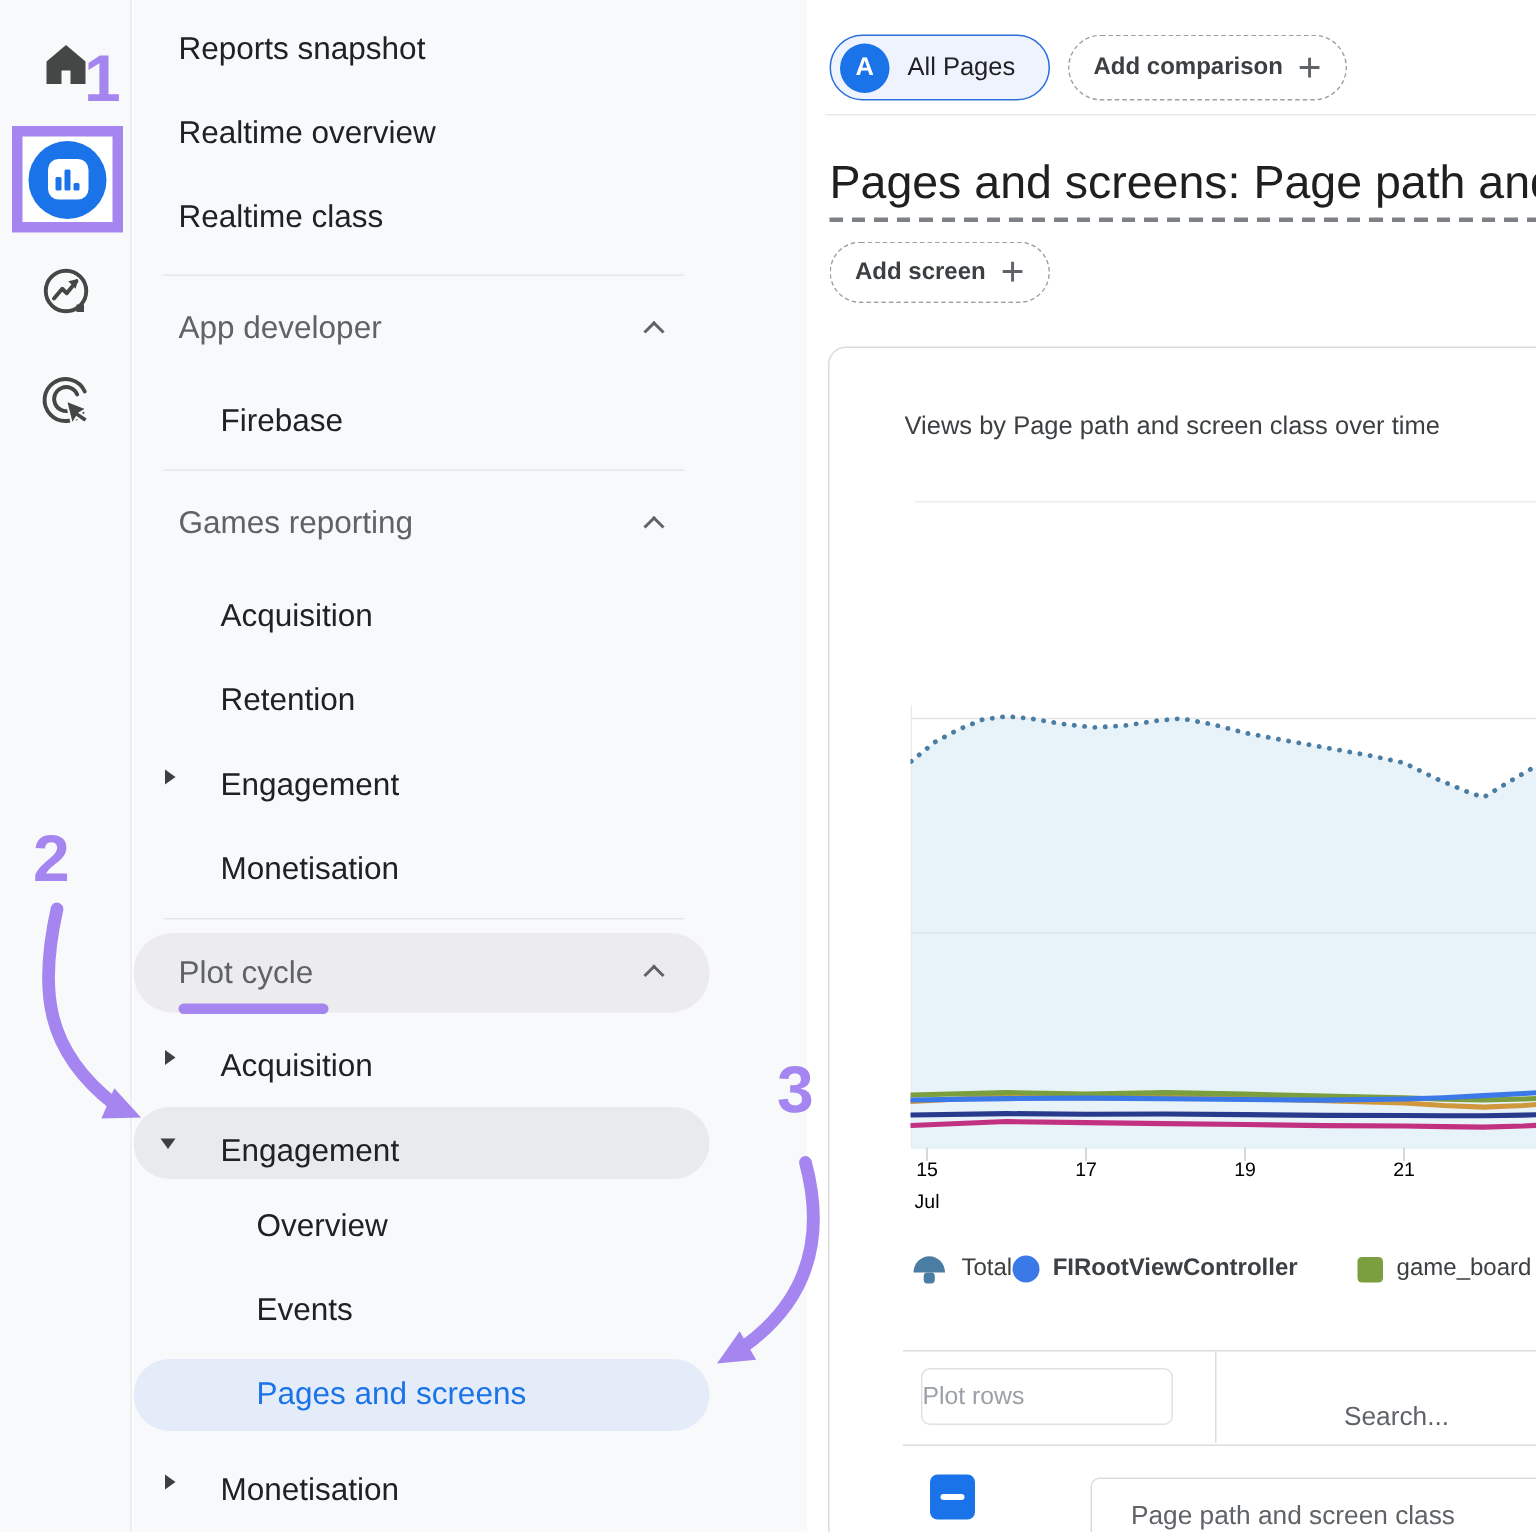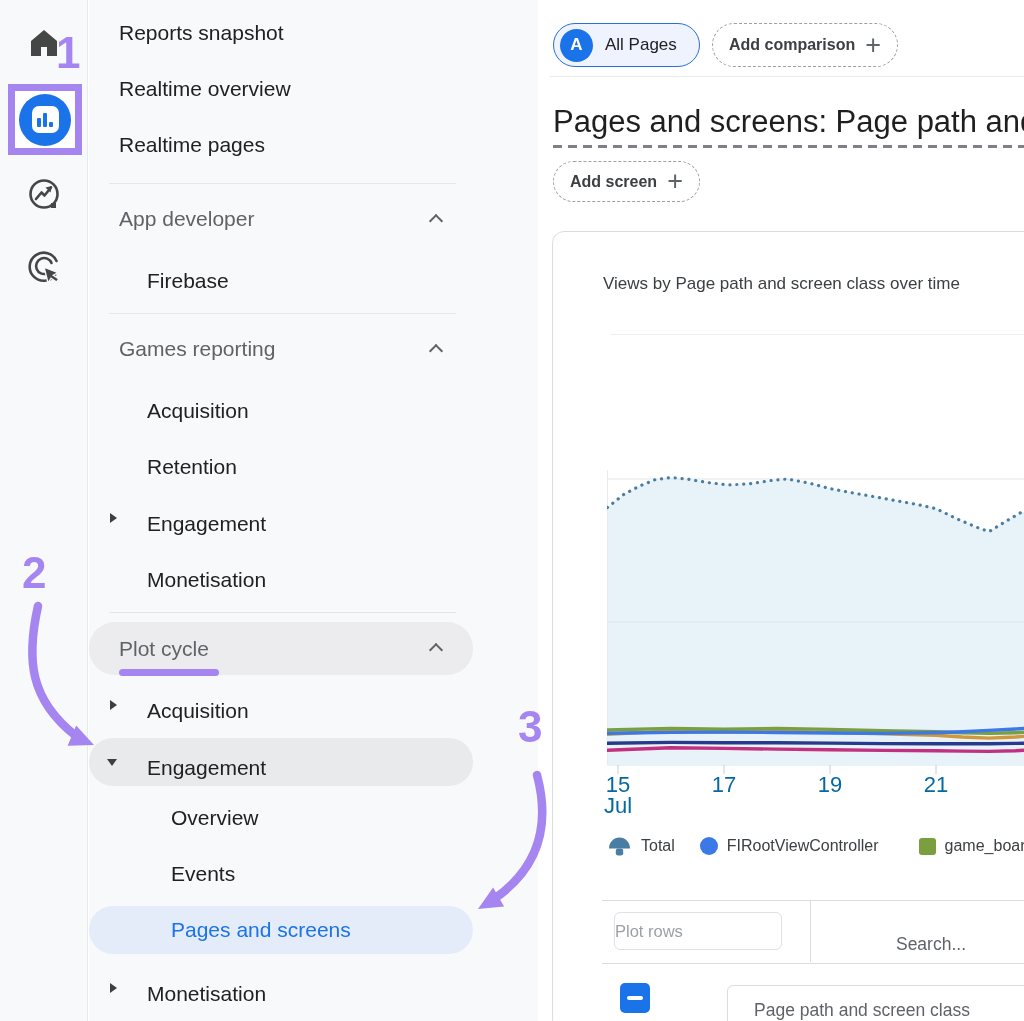--- a/index.html
+++ b/index.html
@@ -31,21 +31,21 @@
   .dash-chip { position:absolute; height:44px; display:flex; align-items:center; gap:10px; padding:0 16px; border:1.6px dashed #9aa0a6; border-radius:22px; background:#fff; cursor:pointer; font-size:16px; font-weight:700; color:#3c4043; }
   .plus { font-size:27px; font-weight:300; color:#5f6368; line-height:1; }
   #hdr-divider { position:absolute; left:550px; top:76px; width:474px; height:1px; background:#e8eaec; }
   #page-title { position:absolute; left:553px; top:104px; width:471px; font-size:31px; font-weight:400; color:#1f1f1f; white-space:nowrap; overflow:hidden; cursor:pointer; }
   #title-dashes { position:absolute; left:553px; top:145px; width:471px; height:3px; background:repeating-linear-gradient(90deg,#7d8085 0 9px,transparent 9px 15px); }
 
   
   #card { position:absolute; left:552px; top:231px; width:500px; height:800px; background:#fff; border:1px solid #dadce0; border-radius:12px; }
   #chart-title { position:absolute; left:603px; top:274px; width:421px; font-size:17px; color:#3c4043; white-space:nowrap; overflow:hidden; }
   #card-divider { position:absolute; left:610px; top:334px; width:414px; height:1px; background:#eceef0; }
-  #xlabels { position:absolute; left:607px; top:772px; width:417px; height:46px; font-size:22px; color:#0369a1; }
+  #xlabels { position:absolute; left:607px; top:772px; width:417px; height:46px; font-size:13px; color:#000000; }
   #xlabels .xl { position:absolute; width:34px; text-align:center; }
   #legend { position:absolute; left:607px; top:833px; height:26px; display:flex; align-items:center; font-size:16px; color:#3c4043; white-space:nowrap; }
   .lg-circle { width:18px; height:18px; border-radius:50%; display:inline-block; }
   .lg-square { width:17px; height:17px; border-radius:3px; display:inline-block; }
 
   .hline { position:absolute; left:602px; width:422px; height:1px; background:#dadce0; }
   #plot-rows-btn { position:absolute; left:614px; top:912px; width:168px; height:38px; border:1px solid #dfe1e4; border-radius:6px; background:#fff; color:#9ba0a6; font-size:16.5px; display:flex; align-items:center; justify-content:flex-start; cursor:default; }
   #toolbar-vdiv { position:absolute; left:810px; top:901px; width:1px; height:61px; background:#dadce0; }
   #search-box { position:absolute; left:838px; top:916px; width:186px; height:32px; display:flex; align-items:center; gap:18px; cursor:text;flex-direction:column; }
   #search-text { font-size:17.5px; color:#5f6368; }
@@ -98,21 +98,21 @@
 </div>
 
 <div id="sidebar">
   <div class="srow" style="top:9px">
       <span class="lbl l-root">Reports snapshot</span>
     </div>
   <div class="srow" style="top:65px">
       <span class="lbl l-root">Realtime overview</span>
     </div>
   <div class="srow" style="top:121px">
-      <span class="lbl l-root">Realtime pages</span>
+      <span class="lbl l-root">Realtime class</span>
     </div>
 
   <div class="divider" style="top:183px"></div>
 
   <div class="srow hdr" style="top:195px">
     <span class="lbl l-root">App developer</span>
     <span class="chev-up"></span>
   </div>
   <div class="srow" style="top:251px">
       <span class="lbl l-sub">Firebase</span>
@@ -217,21 +217,21 @@
   </div>
 
 <div id="legend">
   <span style="display:flex; align-items:center; gap:9px;">
     <svg width="25" height="21" viewBox="0 0 25 21">
       <path d="M12.5 1.5 C6.7 1.5 2 6.3 2 12.4 L23 12.4 C23 6.3 18.3 1.5 12.5 1.5 Z" fill="#4a7da4"></path>
       <rect x="8.8" y="12.4" width="7.4" height="7.2" rx="2.4" fill="#4a7da4"></rect>
     </svg>
     <span>Total</span>
   </span>
-  <span style="display:flex; align-items:flex-end; gap:9px; margin-left:25px;">
+  <span style="display:flex; align-items:flex-end; gap:9px; font-weight:bold;">
     <span class="lg-circle" style="background: rgb(59, 120, 232);"></span>
     <span>FIRootViewController</span>
   </span>
   <span style="display:flex; align-items:center; gap:9px; margin-left:40px;">
     <span class="lg-square" style="background: rgb(123, 158, 62);"></span>
     <span>game_board</span>
   </span>
 </div>
 
 <div class="hline" style="top:900px"></div>

